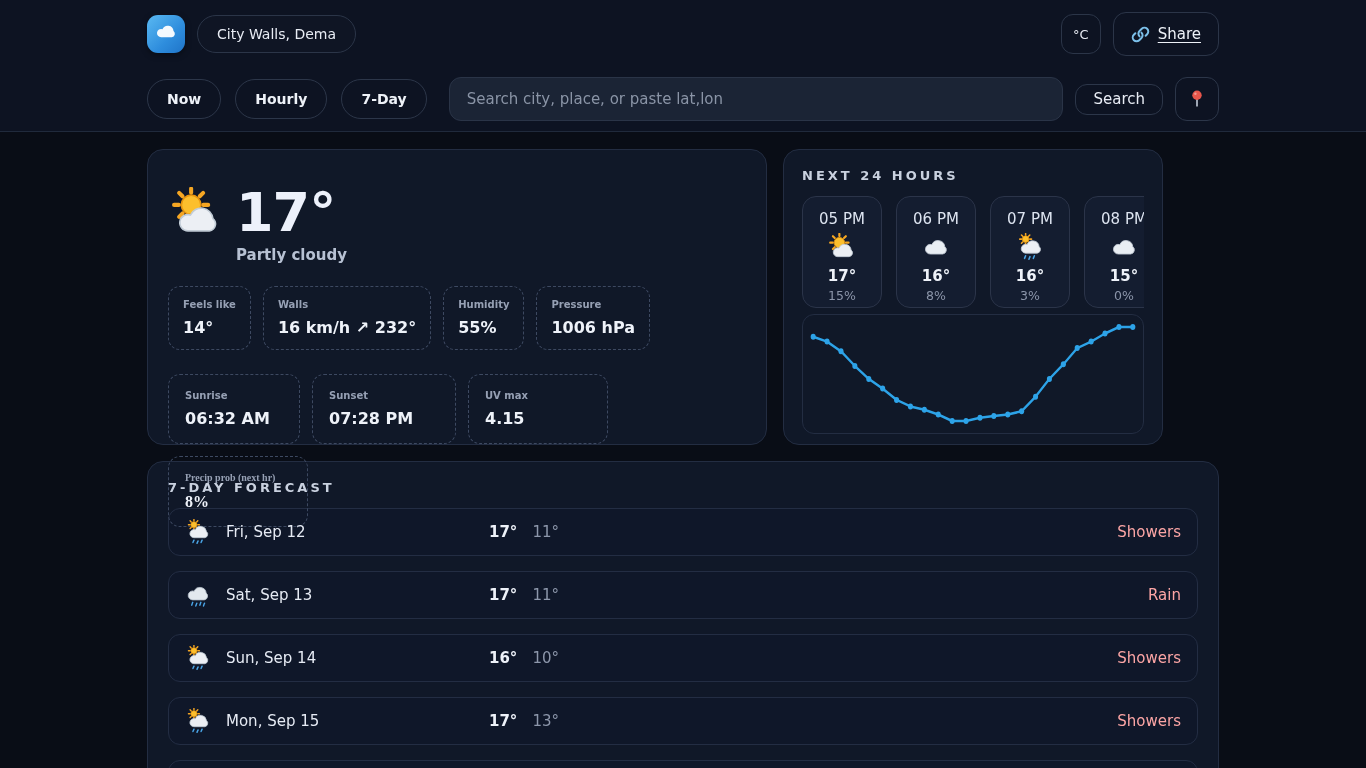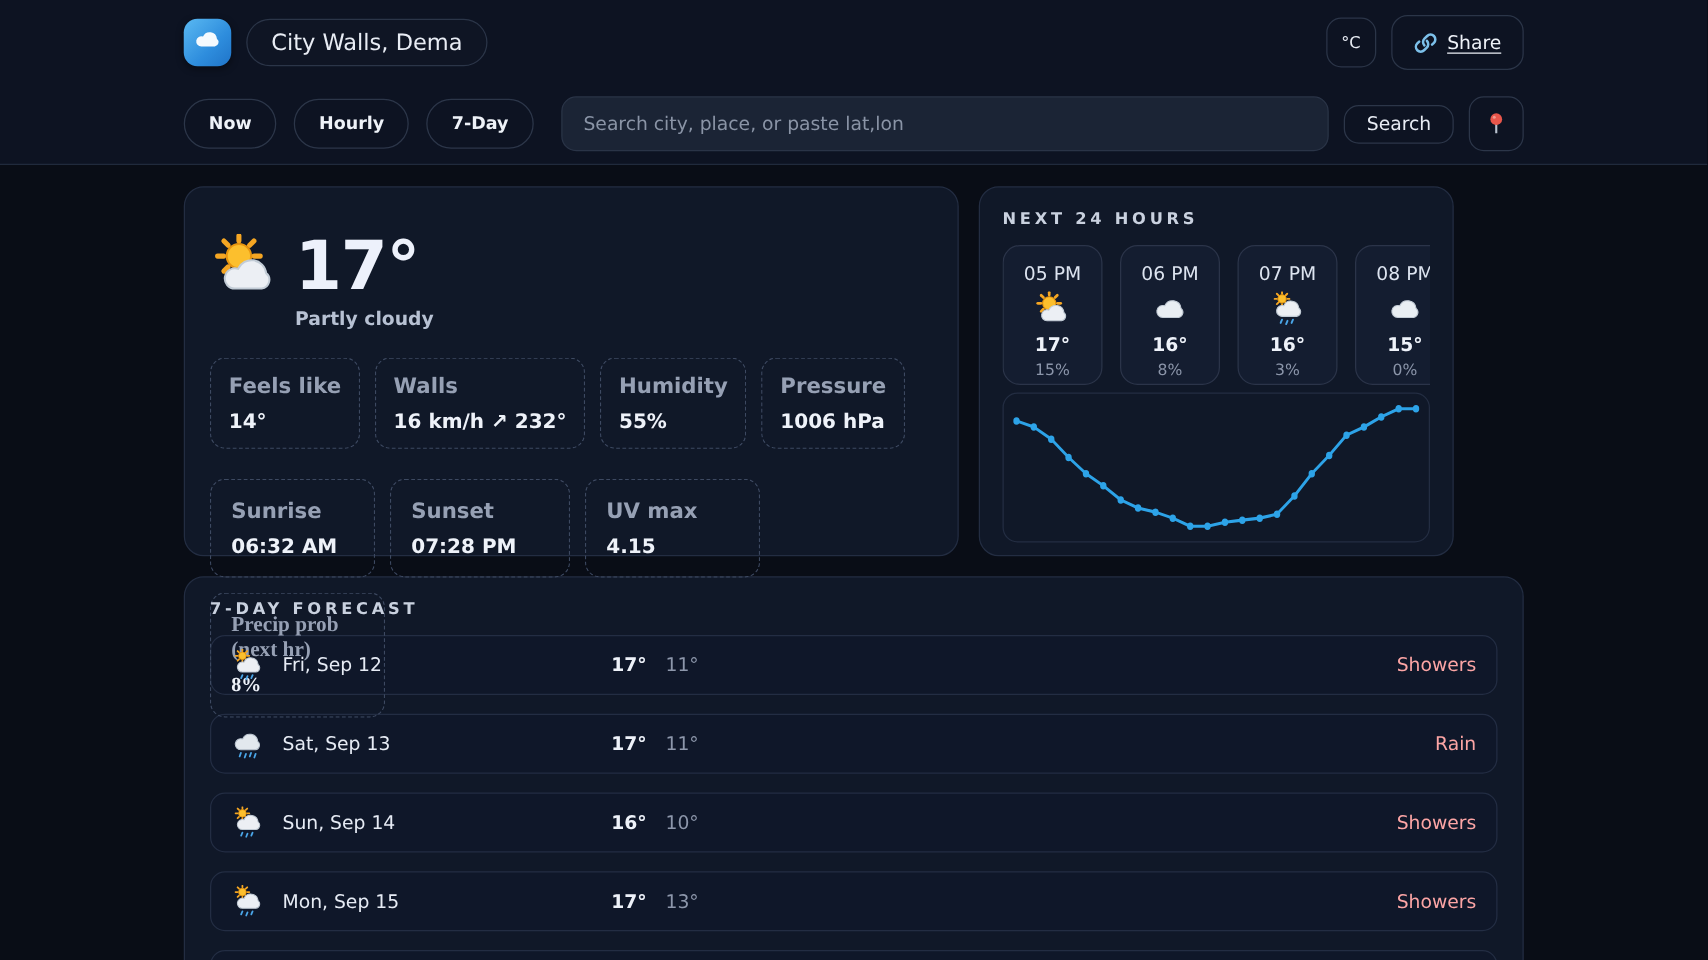--- a/index.html
+++ b/index.html
@@ -19,21 +19,21 @@
   }
   .topbar { display:flex; align-items:center; height:44px; }
   .logo {
     width:38px; height:38px; border-radius:11px;
     background:linear-gradient(135deg,#5ab9f2 0%,#2e8ddd 60%,#1f74c8 100%);
     display:flex; align-items:center; justify-content:center;
     box-shadow:0 2px 6px rgba(0,0,0,.4);
   }
   .location-chip {
     margin-left:12px; height:38px; border:1px solid #2b3548; border-radius:19px;
-    display:flex; align-items:center; padding:0 19px; font-size:18px; color:#e8ecf4;
+    display:flex; align-items:center; padding:0 19px; font-size:14px; color:#e8ecf4;
     background:rgba(255,255,255,0.01); cursor:default;
   }
   .topbar-spacer { flex:1; }
   .unit-btn {
     height:40px; min-width:40px; border:1px solid #2b3548; border-radius:12px;
     background:transparent; color:#e8ecf4; font-size:13px; padding:0 10px;
     font-family:inherit; cursor:pointer;
   }
   .share-btn {
     margin-left:12px; height:44px; border:1px solid #2b3548; border-radius:13px;
@@ -75,21 +75,21 @@
   .cur-head { display:flex; align-items:center; gap:14px; margin-top:16px; margin-left:2px; }
   .cur-icon { width:52px; height:52px; }
   .cur-temp { font-size:54px; font-weight:bold; color:#edf1fb; letter-spacing:-1px; line-height:1; }
   .cur-cond { margin-left:68px; margin-top:6px; font-size:15px; font-weight:bold; color:#b7c1d3; }
 
   .stats { display:flex; flex-wrap:wrap; gap:12px; margin-top:22px; }
   .stats .break { flex-basis:100%; height:0; }
   .tile {
     border:1.5px dashed #3d4961; border-radius:12px; padding:12px 14px;
   }
-  .tile .lab { font-size:17px; font-weight:bold; color:#96a0b4; }
+  .tile .lab { font-size:10px; font-weight:bold; color:#96a0b4; }
   .tile .val { font-size:16px; font-weight:bold; color:#eef2f9; margin-top:8px; }
   .tile.t-sunrise { min-width:132px; padding:15px 16px; }
   .tile.t-sunset  { min-width:144px; padding:15px 16px; }
   .tile.t-uv      { min-width:140px; padding:15px 16px; }
   .tile.t-precip  { width:140px; padding:15px 16px;font-family:Liberation Serif, serif; }
   .tile.t-precip .val { margin-top:10px; }
 
   .section-title { font-size:13px; font-weight:bold; letter-spacing:3px; color:#c9d1df; }
 
   .hours { display:flex; gap:14px; margin-top:13px; height:112px; overflow:hidden; }

